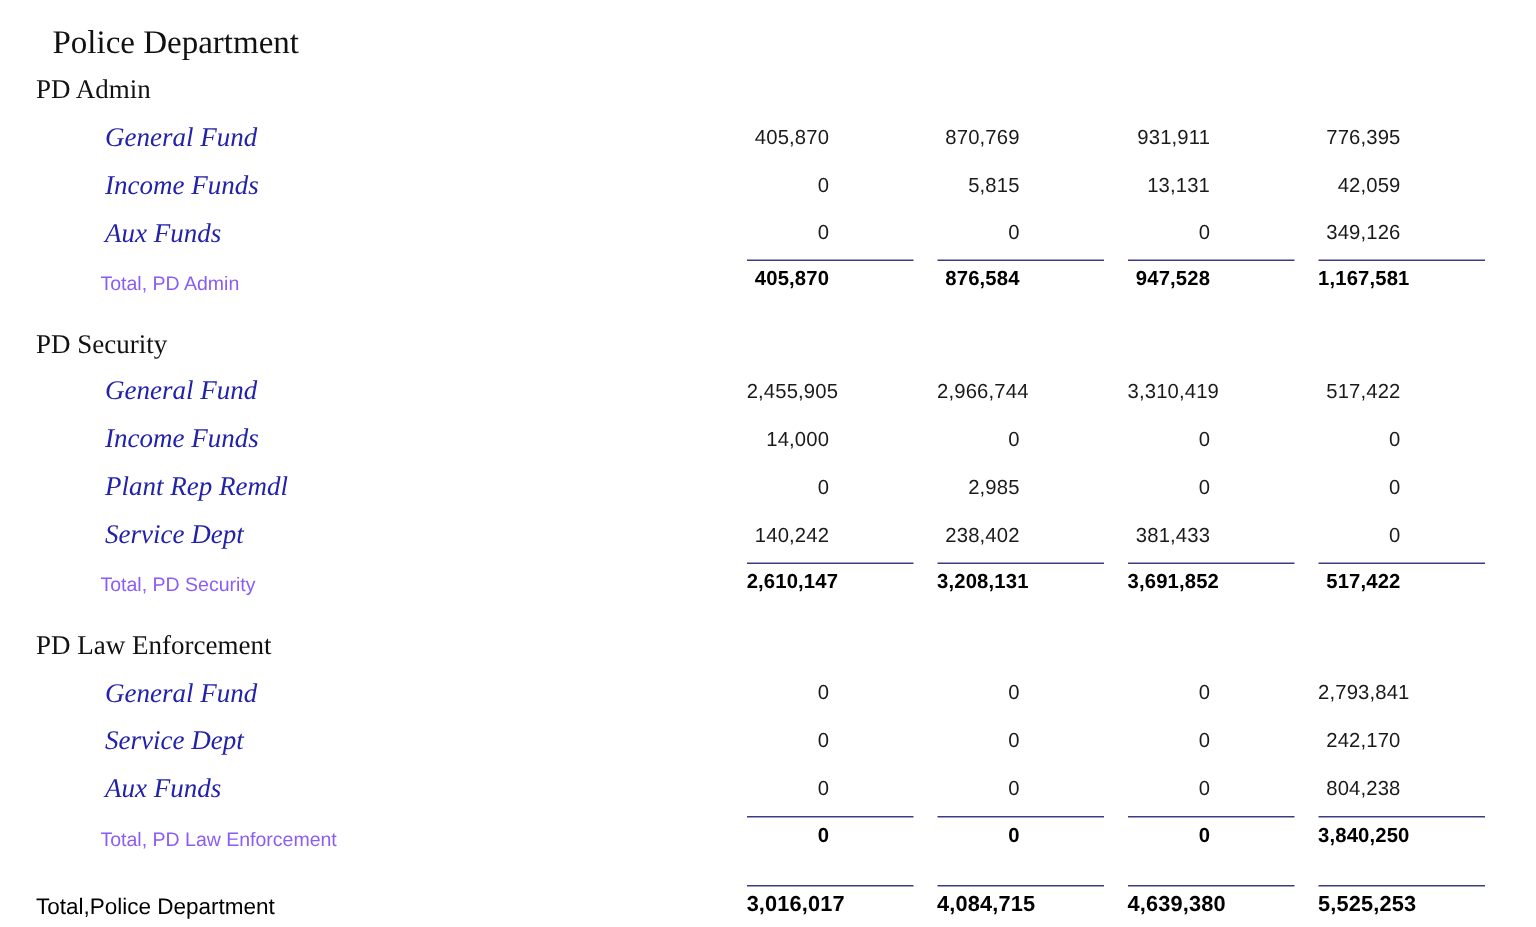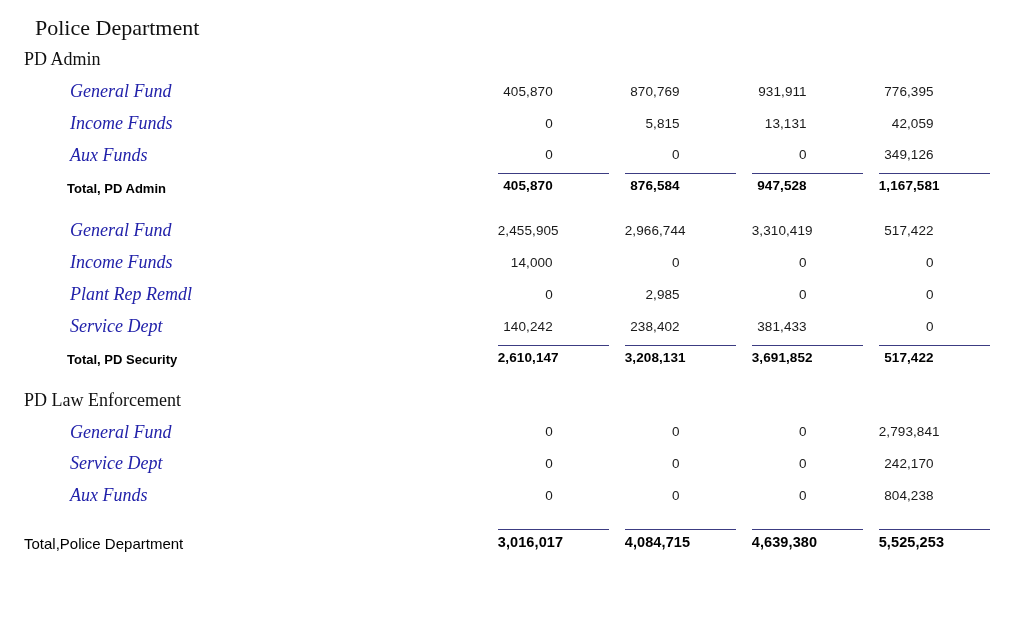--- a/index.html
+++ b/index.html
@@ -73,23 +73,23 @@
     font-style: italic;
     font-size: 18px;
     color: #2222aa;
     padding-left: 70px;
     line-height: 1.1;
     margin-top: 12px;
   }
   .total-txt {
     display: block;
     font-family: "Liberation Sans", sans-serif;
-    font-weight: bold;
+    font-weight: normal;
     font-size: 13px;
-    color: #000000;
+    color: #8b5cf6;
     padding-left: 67px;
     line-height: 1.1;
   }
   .grand-txt {
     display: block;
     font-family: "Liberation Sans", sans-serif;
     font-weight: normal;
     font-size: 15px;
     color: #000000;
     padding-left: 24px;
@@ -235,20 +235,30 @@
           <td></td>
         </tr>
         <tr class="r-gap">
           <td></td>
           <td class="numcell"></td>
           <td class="numcell"></td>
           <td class="numcell"></td>
           <td class="numcell"></td>
           <td></td>
         </tr>
+        <tr class="r-group">
+          <td class="lbl">
+            <span class="group-txt">PD Security</span>
+          </td>
+          <td class="numcell"></td>
+          <td class="numcell"></td>
+          <td class="numcell"></td>
+          <td class="numcell"></td>
+          <td></td>
+        </tr>
         <tr class="r-item">
           <td class="lbl">
             <span class="item-txt">General Fund</span>
           </td>
           <td class="numcell">
             <span class="inner num">2,455,905</span>
           </td>
           <td class="numcell">
             <span class="inner num">2,966,744</span>
           </td>
@@ -394,20 +404,38 @@
             <span class="inner num">0</span>
           </td>
           <td class="numcell">
             <span class="inner num">0</span>
           </td>
           <td class="numcell">
             <span class="inner num">0</span>
           </td>
           <td class="numcell">
             <span class="inner num">804,238</span>
+          </td>
+          <td></td>
+        </tr>
+        <tr class="r-total">
+          <td class="lbl">
+            <span class="total-txt">Total, PD Law Enforcement</span>
+          </td>
+          <td class="numcell ruled-cell">
+            <span class="inner num b">0</span>
+          </td>
+          <td class="numcell ruled-cell">
+            <span class="inner num b">0</span>
+          </td>
+          <td class="numcell ruled-cell">
+            <span class="inner num b">0</span>
+          </td>
+          <td class="numcell ruled-cell">
+            <span class="inner num b">3,840,250</span>
           </td>
           <td></td>
         </tr>
         <tr class="r-gap">
           <td></td>
           <td class="numcell"></td>
           <td class="numcell"></td>
           <td class="numcell"></td>
           <td class="numcell"></td>
           <td></td>

